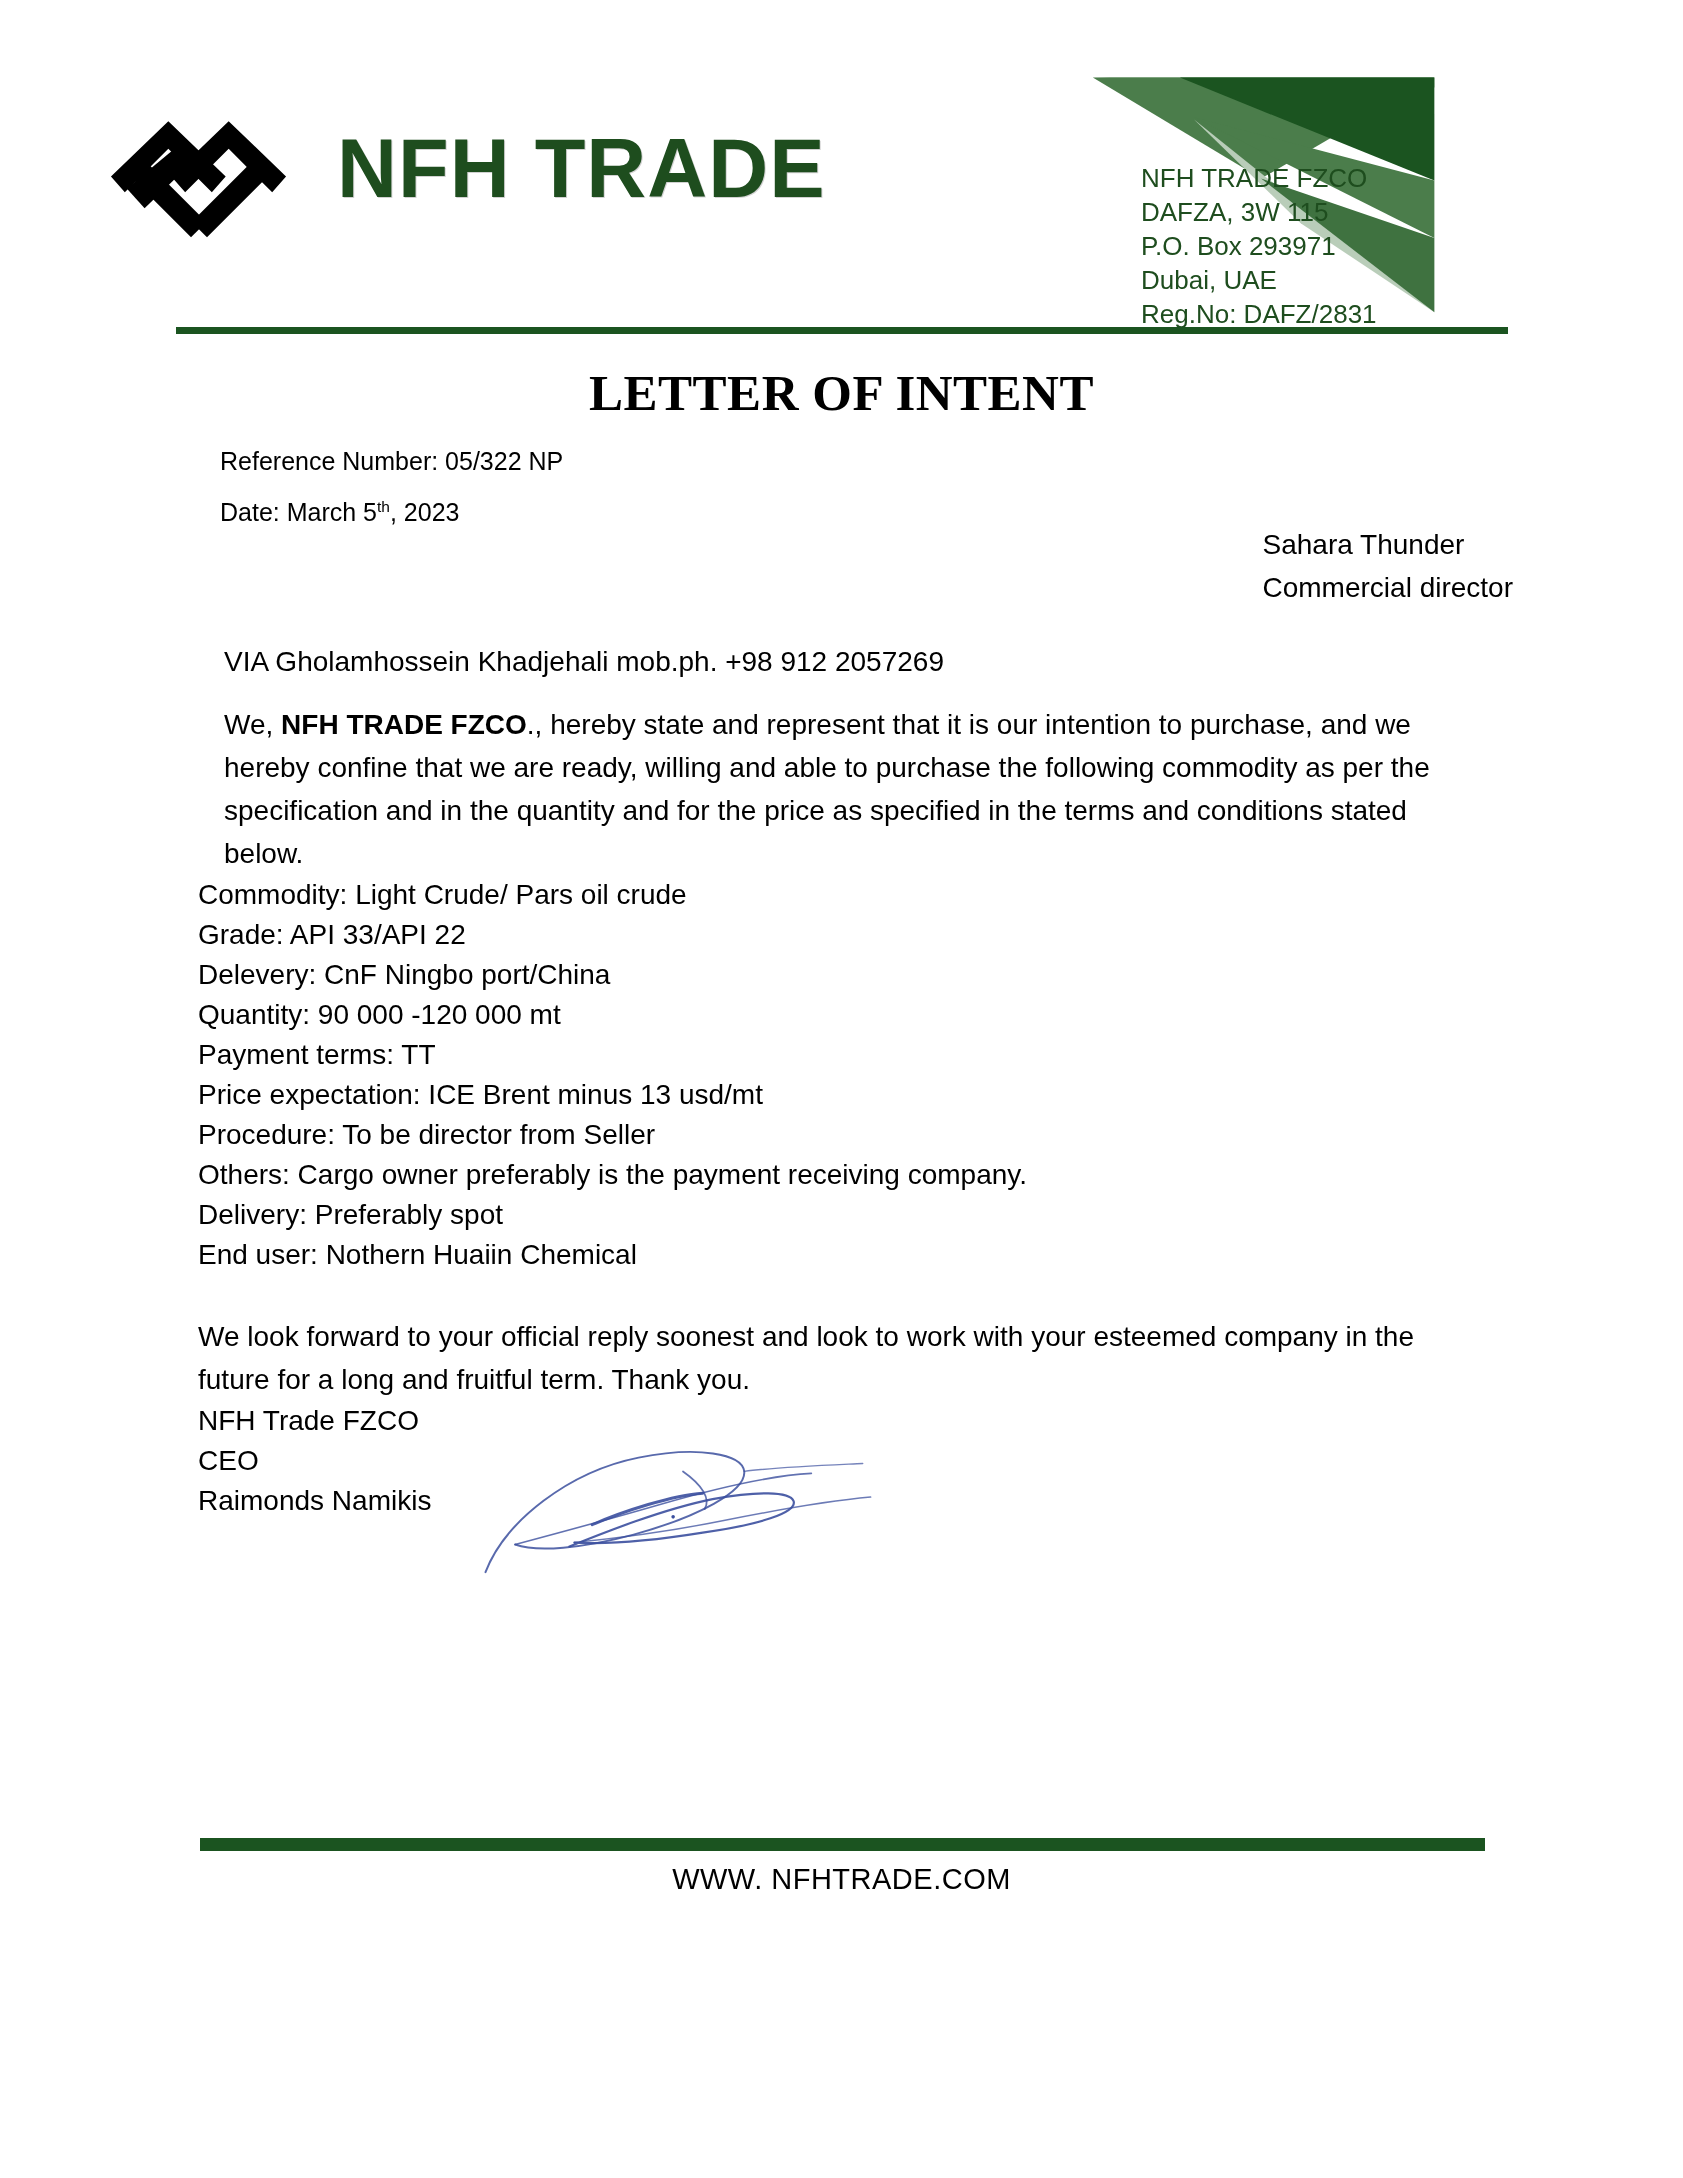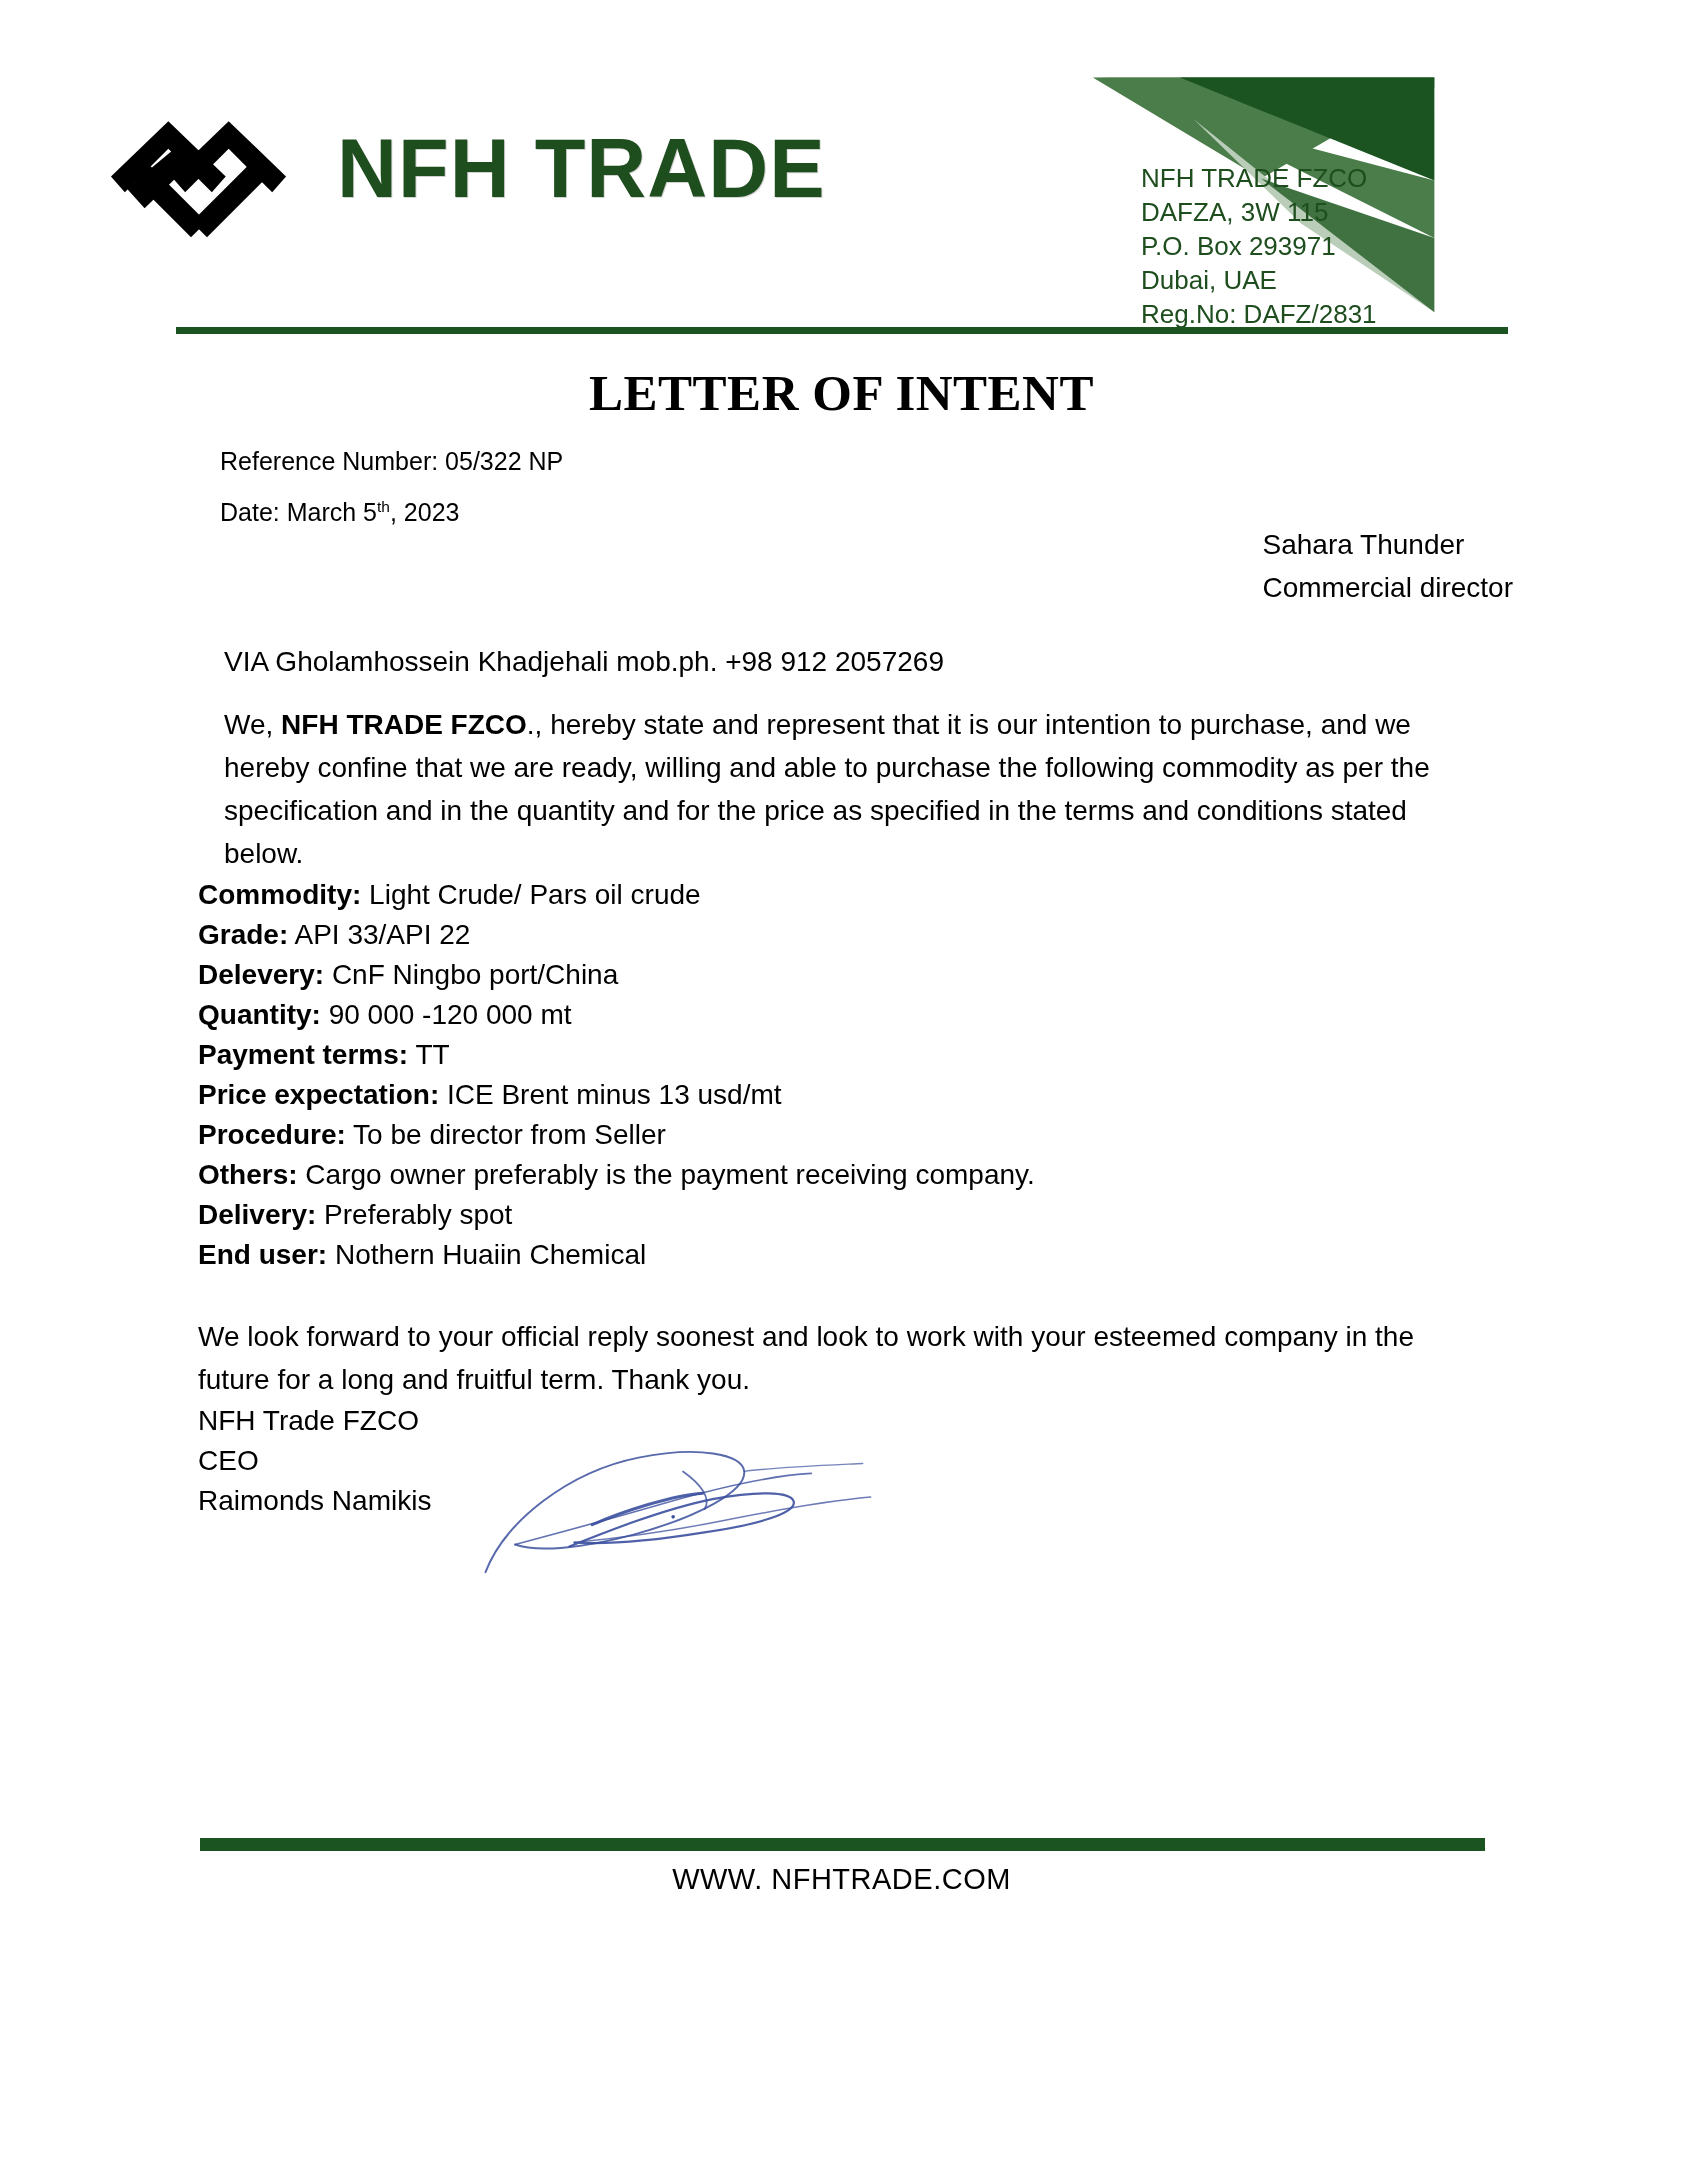--- a/index.html
+++ b/index.html
@@ -122,21 +122,21 @@
 
   
   .spec-list {
     position: absolute;
     left: 198px;
     top: 875px;
     font-size: 28px;
     line-height: 40px;
   }
   .spec-row { white-space: nowrap; }
-  .spec-label { font-weight: bold; margin-top: 16px; }
+  .spec-label { font-weight: normal; margin-top: 16px; }
 
   
   .closing-paragraph {
     position: absolute;
     left: 198px;
     top: 1315px;
     width: 1238px;
     font-size: 28px;
     line-height: 43px;
   }

